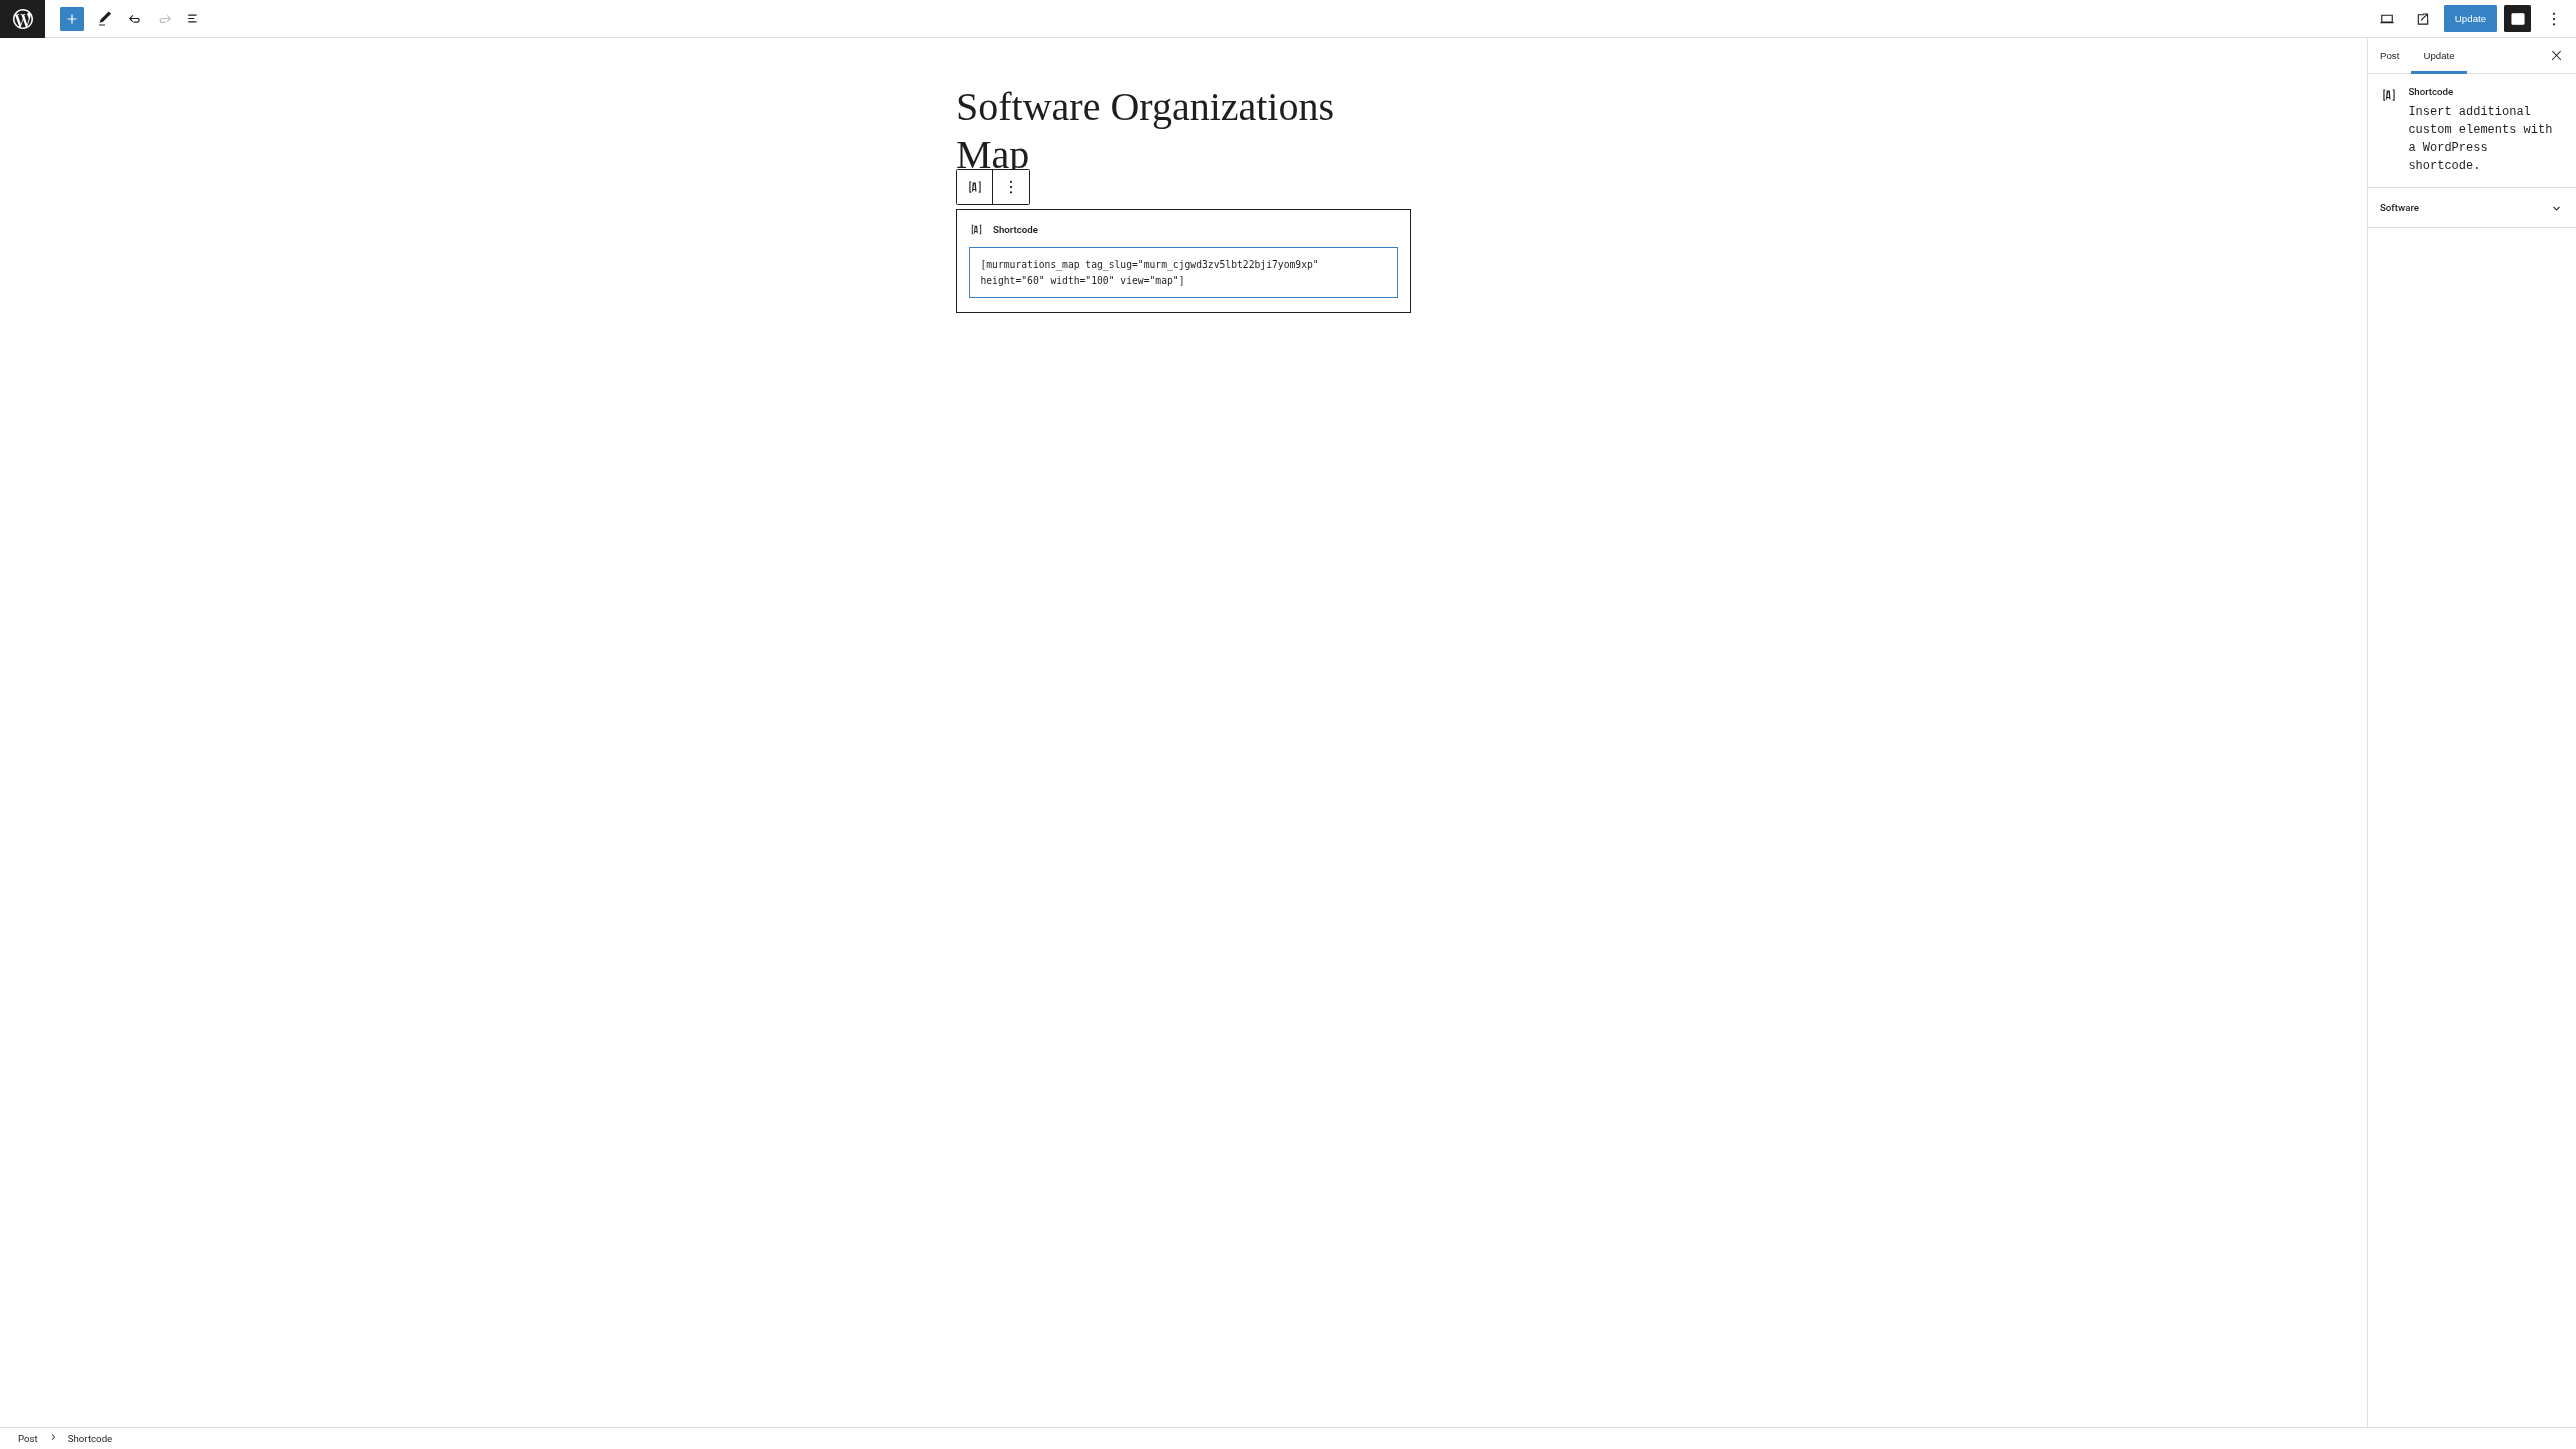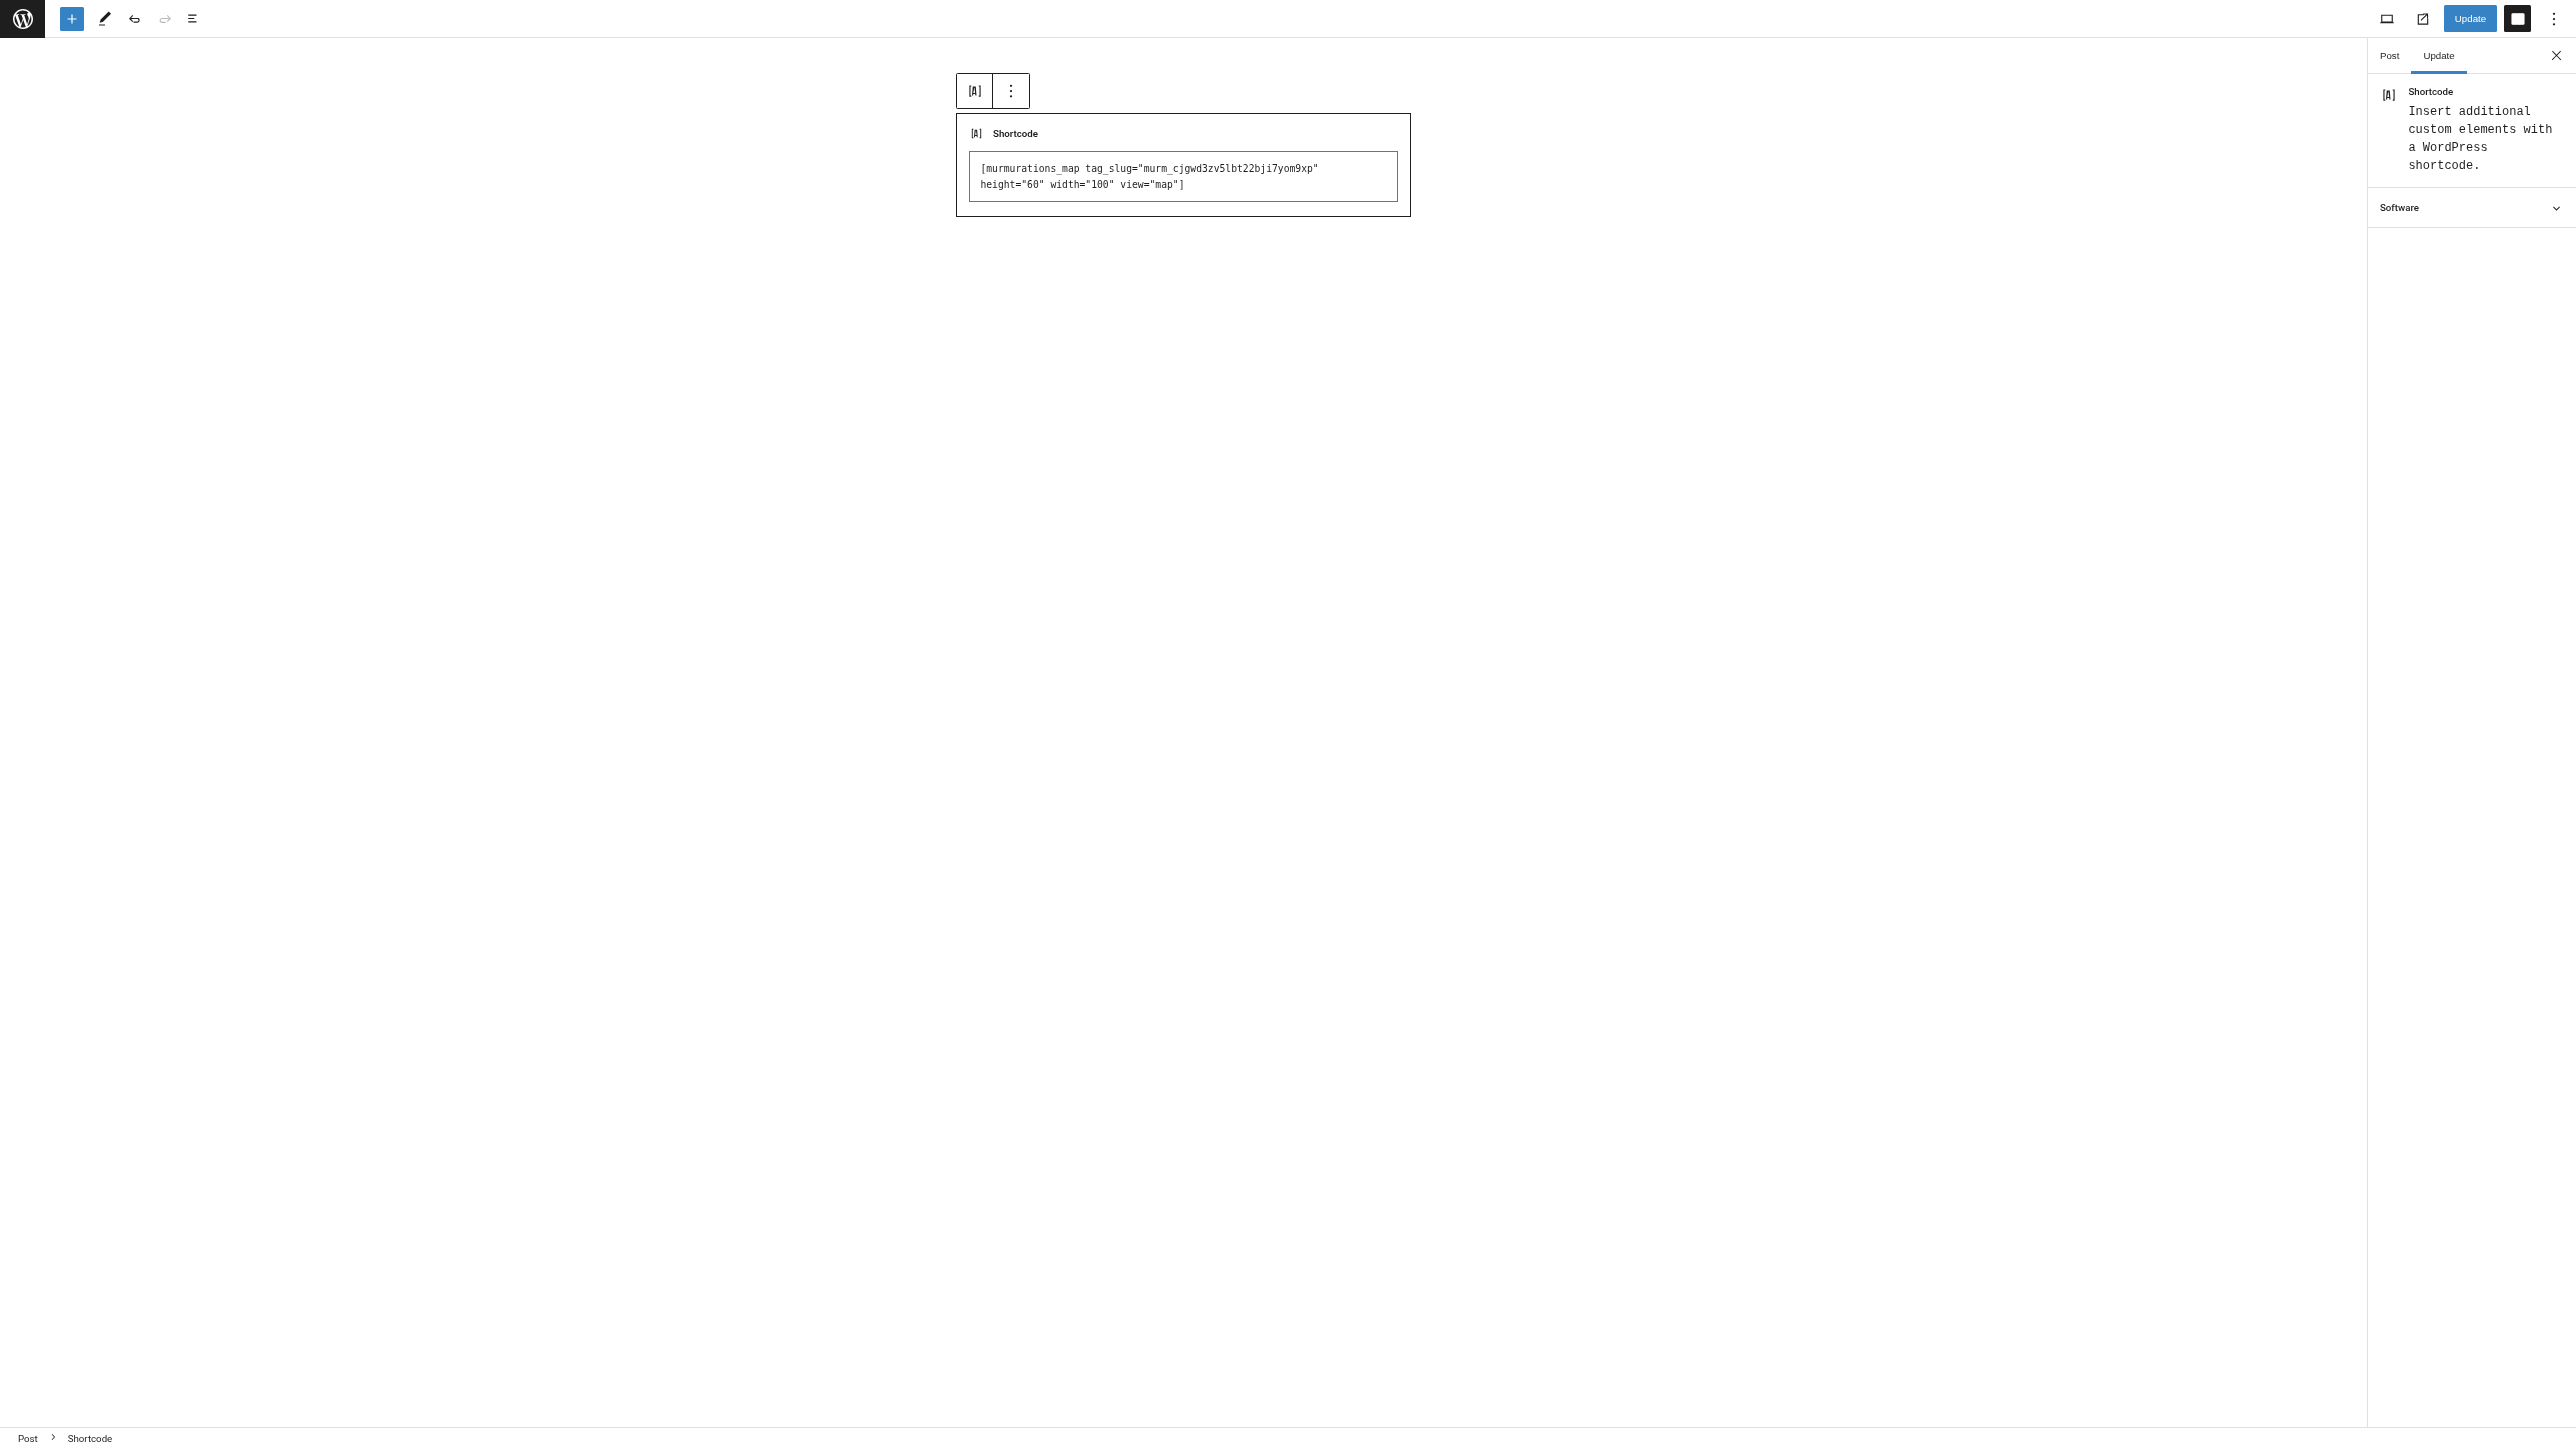--- a/index.html
+++ b/index.html
@@ -386,20 +386,21 @@
         <circle cx="12" cy="12" r="1.5" fill="#1e1e1e"></circle>
         <circle cx="12" cy="19" r="1.5" fill="#1e1e1e"></circle>
       </svg>
     </button>
   </div>
 </div>
 
 <div class="main-area">
   <div class="editor-canvas">
     <div class="post-content">
+      <h1 class="post-title">Software Organizations Map</h1>
 
       <div style="position: relative;">
         <div class="block-toolbar" style="top: -40px; left: 0;">
           <button class="block-toolbar-btn">
             <svg viewBox="0 0 24 24" width="18" height="18">
               <path d="M4.5,4.5v15H7V18H6V6H7V4.5H4.5z M19.5,4.5H17V6h1v12h-1v1.5h2.5V4.5z M9,6L8,18h1.5l0.2-2h2.6l0.2,2H14L13,6H9z M9.8,14.5l1-7h0.4l1,7H9.8z" fill="#1e1e1e"></path>
             </svg>
           </button>
           <button class="block-toolbar-btn">
             <svg viewBox="0 0 24 24" width="18" height="18">

